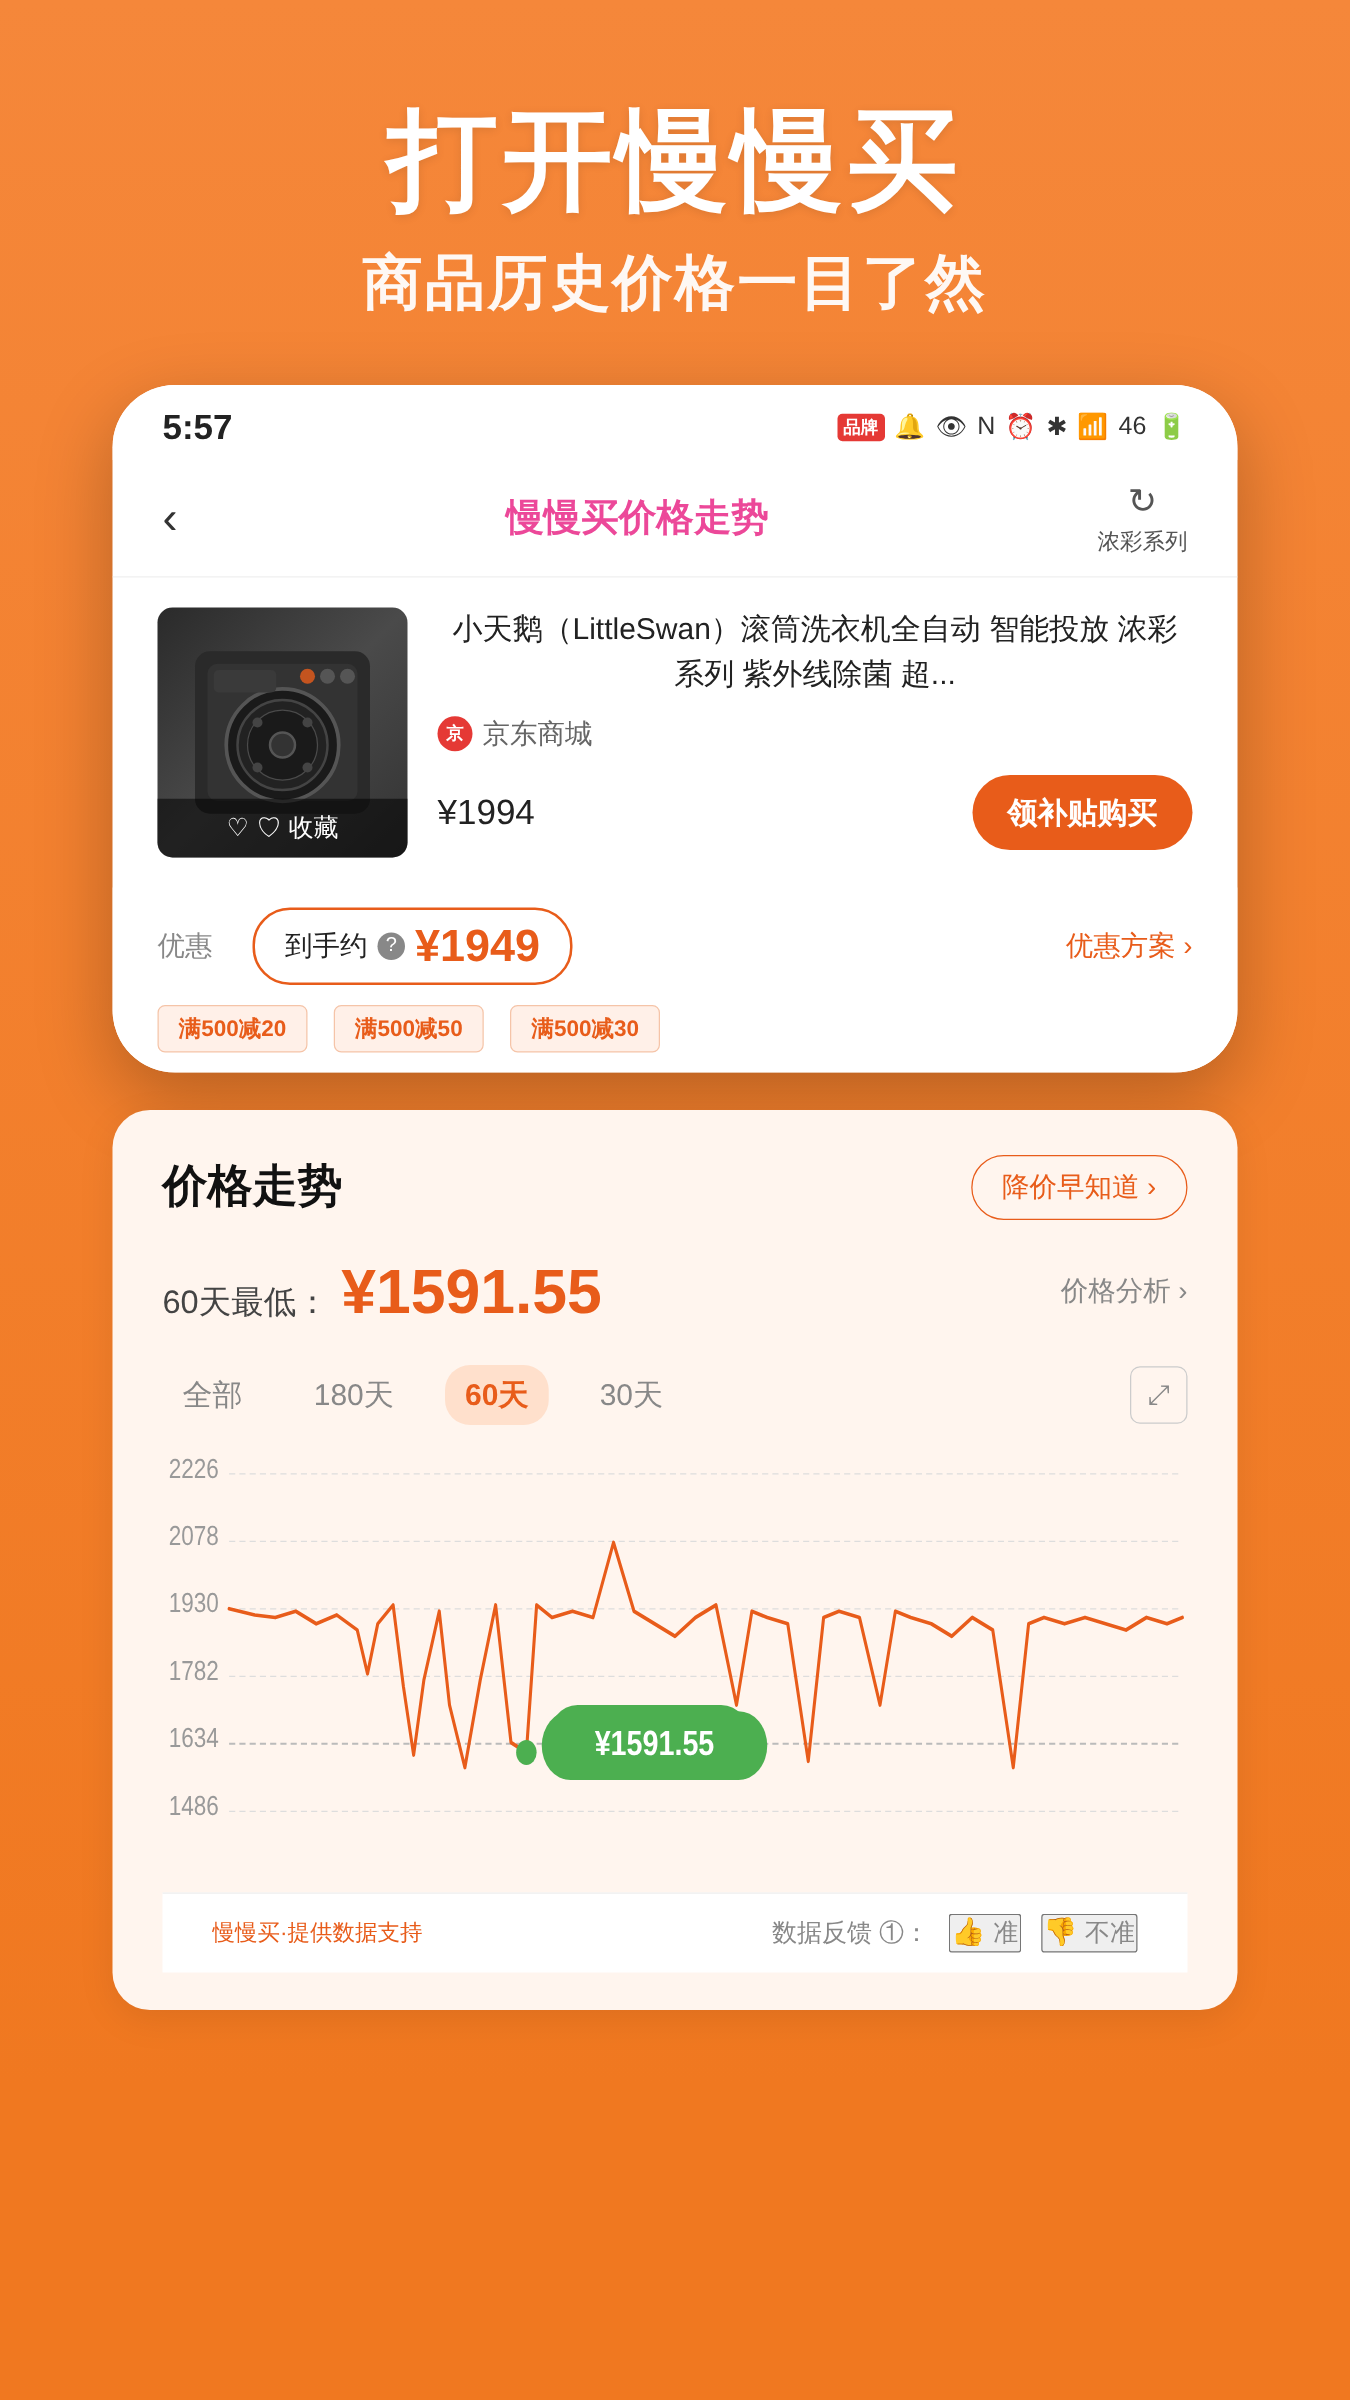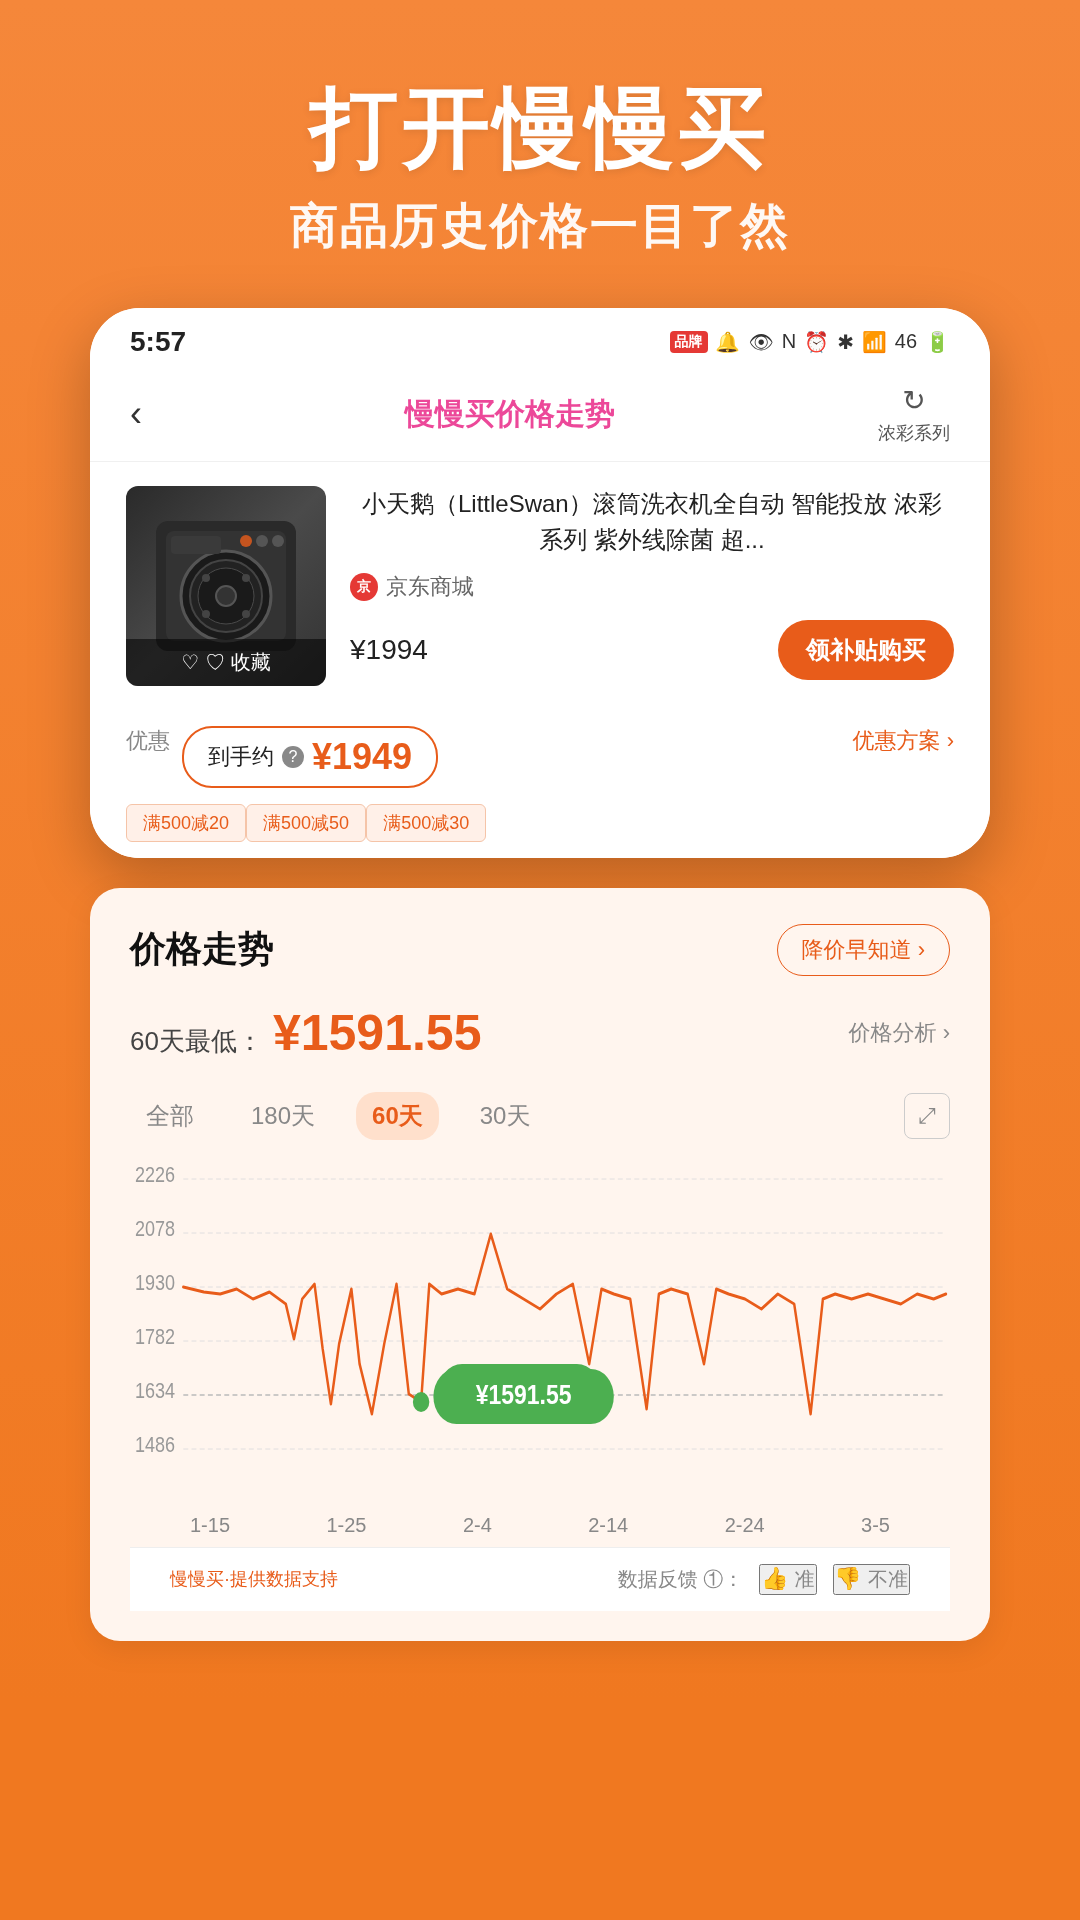--- a/index.html
+++ b/index.html
@@ -203,21 +203,22 @@
       border: none;
     }
 
     
     .discount-section {
       padding: 16px 36px;
       background: #fff;
     }
     .discount-row {
       display: flex;
-      gap: 12px;
+      align-items: center;
+      gap: 32px;
       margin-bottom: 16px;
     }
     .discount-label {
       font-size: 22px;
       color: #888;
       flex-shrink: 0;
     }
     .price-highlight-wrap {
       border: 2.5px solid #E85C1A;
       border-radius: 30px;
@@ -235,22 +236,23 @@
       font-weight: 800;
       color: #E85C1A;
     }
     .discount-link {
       font-size: 22px;
       color: #E85C1A;
       margin-left: auto;
     }
     .coupons-row {
       display: flex;
-      gap: 0;
+      gap: 21px;
       flex-wrap: wrap;
+      font-weight: bold;
     }
     .coupon-tag {
       background: #FFF0E8;
       color: #E85C1A;
       font-size: 18px;
       padding: 6px 16px;
       border-radius: 6px;
       border: 1px solid #F5C4A8;
     }
 
@@ -582,28 +584,20 @@
 
         <rect x="375" y="200" width="200" height="60" rx="30" fill="#4CAF50"></rect>
         <text x="475" y="225" font-size="20" fill="#fff" text-anchor="middle" font-weight="600">¥1591.</text>
         <text x="510" y="248" font-size="30" fill="#fff" text-anchor="middle" font-weight="800">55</text>
 
         <rect x="370" y="205" width="220" height="55" rx="28" fill="#4CAF50"></rect>
         <text x="480" y="240" font-size="28" fill="#fff" text-anchor="middle" font-weight="800">¥1591.55</text>
       </svg>
     </div>
 
-    <div class="x-axis">
-      <span>1-15</span>
-      <span>1-25</span>
-      <span>2-4</span>
-      <span>2-14</span>
-      <span>2-24</span>
-      <span>3-5</span>
-    </div>
 
     <div class="bottom-bar">
       <span class="bottom-brand">慢慢买·提供数据支持</span>
       <div class="bottom-feedback">
         <span>数据反馈 ①：</span>
         <button class="feedback-btn">
           <span class="thumb-icon">👍</span>
           <span>准</span>
         </button>
         <button class="feedback-btn">

